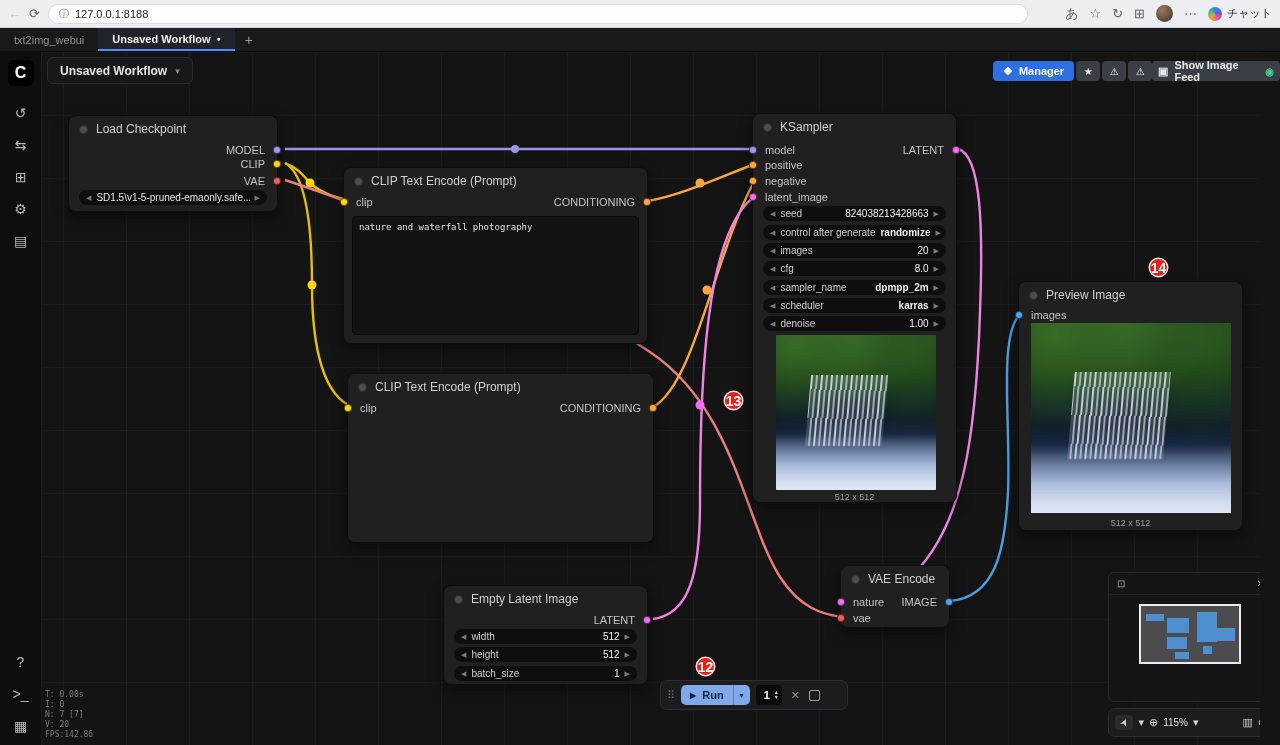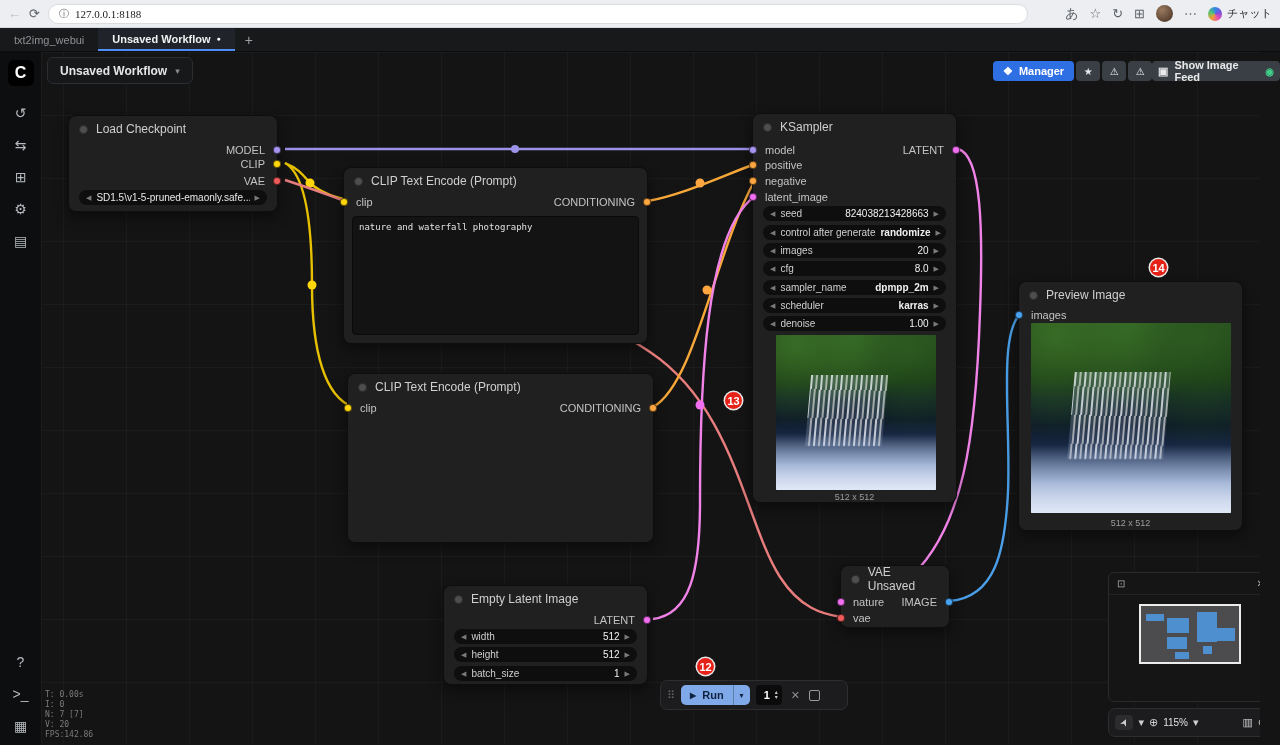--- a/index.html
+++ b/index.html
@@ -9,21 +9,21 @@
 
   
   .browser-bar { position:absolute; left:0; top:0; width:1280px; height:28px;
     background:#eceef1; border-bottom:1px solid #d4d7db; display:flex; align-items:center;
     padding:0 8px; gap:8px; z-index:20; }
   .b-icon { color:#5f6368; font-size:13px; line-height:1; cursor:pointer; }
   .b-icon.disabled { color:#b6babf; }
   .url-pill { flex:0 0 auto; width:980px; height:20px; background:#ffffff; border:1px solid #dadce0;
     border-radius:10px; display:flex; align-items:center; padding:0 10px; gap:6px; }
   .url-pill .info { color:#5f6368; font-size:10px; }
-  .url-text { color:#202124; font-size:11px;font-family:Liberation Serif, serif; }
+  .url-text { color:#202124; font-size:11px; }
   .b-right { display:flex; align-items:center; gap:11px; margin-left:auto; }
   .avatar { width:17px; height:17px; border-radius:50%;
     background:radial-gradient(circle at 35% 30%, #9a7a5f, #5c4433 70%, #3a2a20); }
   .copilot-btn { display:flex; align-items:center; gap:5px; font-size:11px; color:#202124; cursor:pointer; }
   .copilot-logo { width:14px; height:14px; border-radius:50%;
     background:conic-gradient(#2e8ae6, #7a4fe0, #e64fb0, #f0a030, #58c470, #2e8ae6); }
 
   
   .wf-tabbar { position:absolute; left:0; top:28px; width:1280px; height:24px; background:#17191b;
     display:flex; align-items:stretch; z-index:20; border-bottom:1px solid #0c0d0e; }
@@ -125,21 +125,21 @@
     display:flex; align-items:center; }
   .count-box { display:flex; align-items:center; background:#0b0b0c; border-radius:4px; height:20px; padding:0 4px 0 8px; }
   .count-val { color:#fff; font-size:11px; font-weight:bold; margin-right:5px; }
   .steppers { display:flex; flex-direction:column; line-height:5px; }
   .steppers span { color:#c9c9c9; font-size:6px; cursor:pointer; }
   .xbtn { color:#8e8e8e; font-size:11px; cursor:pointer; padding:0 3px; }
   .stop-sq { width:11px; height:11px; border:1.6px solid #9a9a9a; border-radius:2px; cursor:pointer; }
 
   
   .badge { position:absolute; width:17px; height:17px; border-radius:50%; background:#e62117;
-    box-shadow:0 0 0 1.5px rgba(255,255,255,.9); color:#fff; font-size:11px; font-weight:bold;
+    box-shadow:0 0 0 1.5px rgba(255,255,255,.9); color:#fff; font-size:14px; font-weight:bold;
     display:flex; align-items:center; justify-content:center; z-index:8; }
 
   
   .minimap { position:absolute; left:1108px; top:520px; width:166px; height:130px; background:#151516;
     border:1px solid #2a2a2c; border-radius:6px; z-index:4; }
   .mm-head { position:absolute; left:0; top:0; right:0; height:22px; display:flex; align-items:center;
     justify-content:space-between; padding:0 8px; color:#a8a8a8; font-size:10px;
     border-bottom:1px solid #232324; }
   .mm-map { position:absolute; left:30px; top:31px; width:102px; height:60px; background:#4c4c4e;
     border:2px solid #ececec; }
@@ -383,21 +383,21 @@
         <span class="w-arr">◀</span>
         <span class="w-name">batch_size</span>
         <span class="w-val">1</span>
         <span class="w-arr">▶</span>
       </div>
     </div>
 
     <div class="node" style="left:840px; top:513px; width:110px; height:63px;">
       <div class="node-header">
         <span class="collapse-dot"></span>
-        <span class="node-title">VAE Unsaved</span>
+        <span class="node-title">VAE Encode</span>
       </div>
       <div class="slot in" style="top:28px;">
         <span class="pin c-latent"></span>
         <span>nature</span>
       </div>
       <div class="slot out" style="top:28px;">
         <span>IMAGE</span>
         <span class="pin c-image"></span>
       </div>
       <div class="slot in" style="top:44px;">

